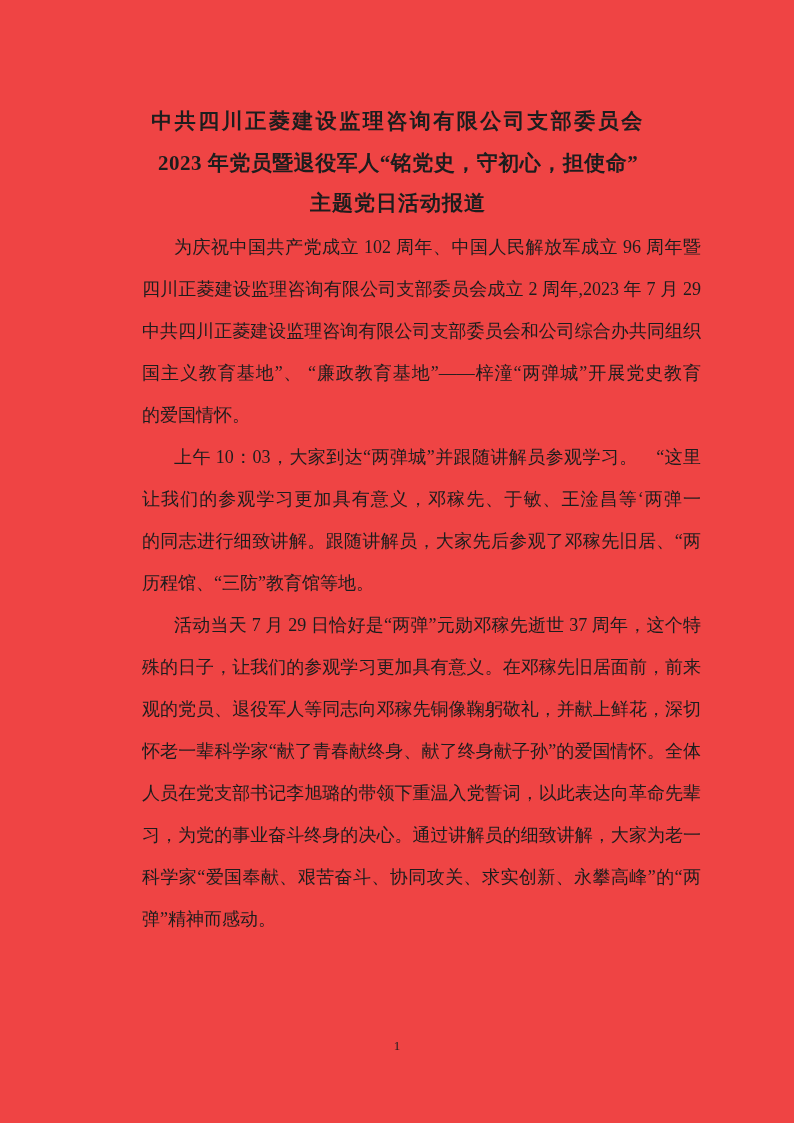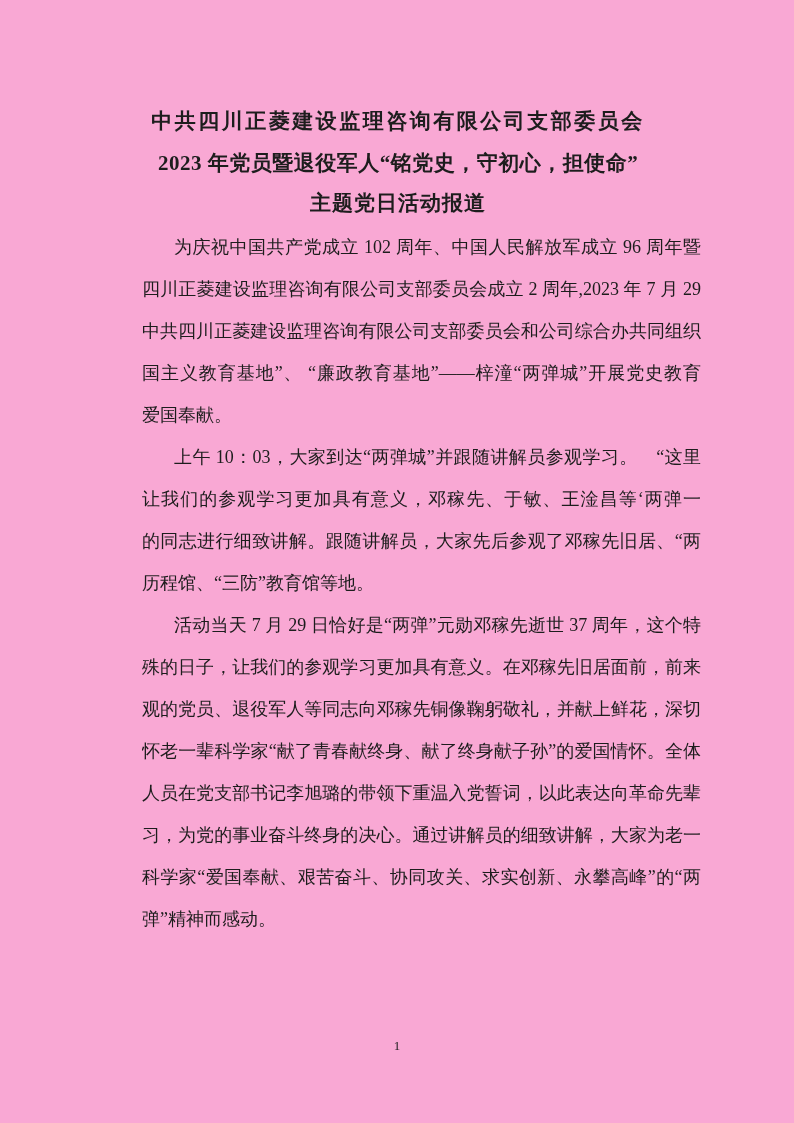--- a/index.html
+++ b/index.html
@@ -4,21 +4,21 @@
 <style>
   html, body {
     margin: 0;
     padding: 0;
     background: #ffffff;
   }
   .page {
     position: relative;
     width: 794px;
     height: 1123px;
-    background: #f9a8d4;
+    background: #ef4444;
     overflow: hidden;
     font-family: "Liberation Serif", "DejaVu Serif", serif;
     color: #1d1d1d;
   }
   .content {
     position: absolute;
     left: 95px;
     top: 100px;
     width: 606px;
   }
@@ -69,21 +69,21 @@
     <div>
         <div class="title-line title-line-1">中共四川正菱建设监理咨询有限公司支部委员会</div>
         <div class="title-line title-line-2">2023 年党员暨退役军人“铭党史，守初心，担使命”</div>
         <div class="title-line title-line-3">主题党日活动报道</div>
       </div>
     <div>
         <div class="body-line first-line">为庆祝中国共产党成立 102 周年、中国人民解放军成立 96 周年暨中共</div>
         <div class="body-line">四川正菱建设监理咨询有限公司支部委员会成立 2 周年,2023 年 7 月 29 日，</div>
         <div class="body-line">中共四川正菱建设监理咨询有限公司支部委员会和公司综合办共同组织公</div>
         <div class="body-line">国主义教育基地”、 “廉政教育基地”——梓潼“两弹城”开展党史教育</div>
-        <div class="body-line last-line">爱国奉献。</div>
+        <div class="body-line last-line">的爱国情怀。</div>
         <div class="body-line first-line">上午 10：03，大家到达“两弹城”并跟随讲解员参观学习。　“这里是</div>
         <div class="body-line">让我们的参观学习更加具有意义，邓稼先、于敏、王淦昌等‘两弹一星’元</div>
         <div class="body-line">的同志进行细致讲解。跟随讲解员，大家先后参观了邓稼先旧居、“两弹”</div>
         <div class="body-line last-line">历程馆、“三防”教育馆等地。</div>
         <div class="body-line first-line">活动当天 7 月 29 日恰好是“两弹”元勋邓稼先逝世 37 周年，这个特</div>
         <div class="body-line">殊的日子，让我们的参观学习更加具有意义。在邓稼先旧居面前，前来参</div>
         <div class="body-line">观的党员、退役军人等同志向邓稼先铜像鞠躬敬礼，并献上鲜花，深切缅</div>
         <div class="body-line">怀老一辈科学家“献了青春献终身、献了终身献子孙”的爱国情怀。全体</div>
         <div class="body-line">人员在党支部书记李旭璐的带领下重温入党誓词，以此表达向革命先辈学</div>
         <div class="body-line">习，为党的事业奋斗终身的决心。通过讲解员的细致讲解，大家为老一辈</div>

